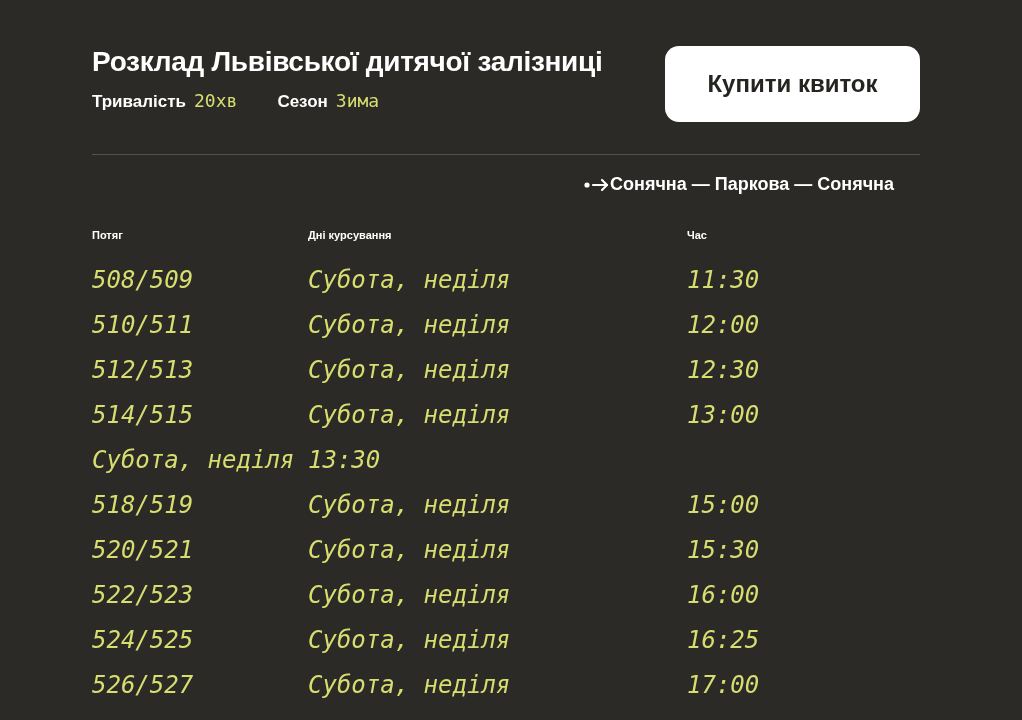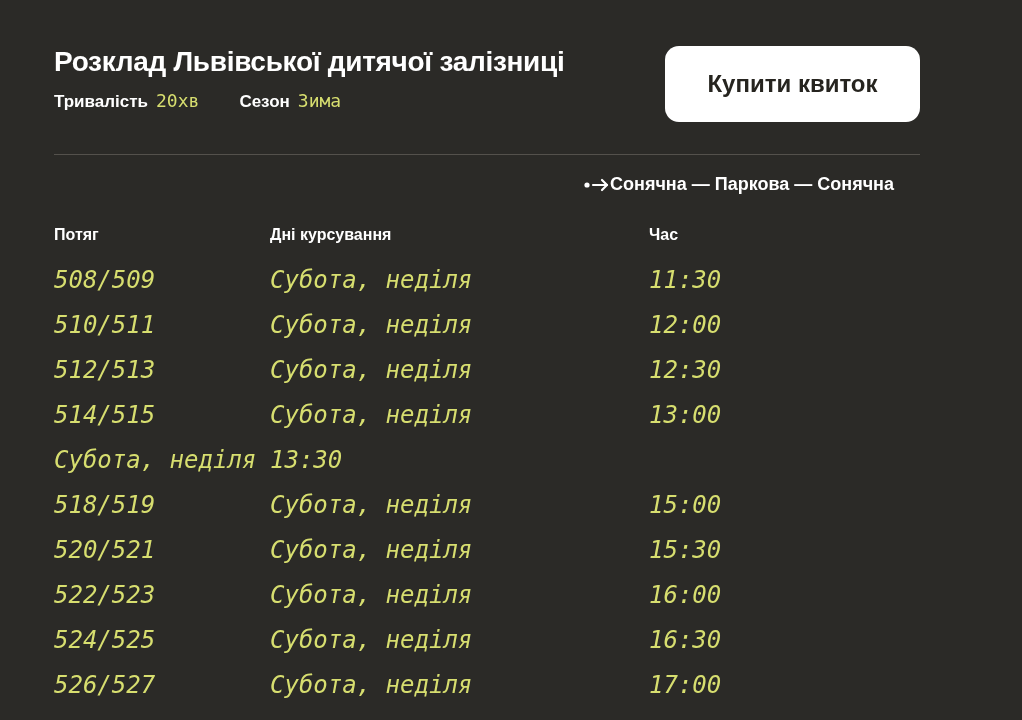--- a/index.html
+++ b/index.html
@@ -13,21 +13,21 @@
   *{box-sizing:border-box;margin:0;padding:0;}
   html,body{width:1022px;height:720px;}
   body{
     background:var(--bg);
     font-family:"Liberation Sans",sans-serif;
     color:var(--text);
     overflow:hidden;
   }
   .page{
     width:1022px;height:720px;
-    padding:44px 102px 0 54px;
+    padding:44px 102px 0 92px;
     border-radius:10px;
   }
   .header-row{
     display:flex;
     justify-content:space-between;
     align-items:flex-start;
   }
   .title{
     font-size:28px;
     font-weight:700;
@@ -90,21 +90,21 @@
   .table{
     margin-top:17px;
   }
   .t-row{
     display:grid;
     grid-template-columns:216px 379px 1fr;
     height:45px;
     align-items:center;
   }
   .t-head{
-    font-size:16px;
+    font-size:11px;
     font-weight:700;
     color:var(--text);
   }
   .t-cell{
     font-family:"DejaVu Sans Mono",monospace;
     font-size:24px;
     color:var(--accent);
     white-space:nowrap;
     font-style:italic;
   }
@@ -184,21 +184,21 @@
         <span class="t-cell">15:30</span>
       </div>
         <div class="t-row" style="">
         <span class="t-cell">522/523</span>
         <span class="t-cell">Субота, неділя</span>
         <span class="t-cell">16:00</span>
       </div>
         <div class="t-row" style="">
         <span class="t-cell">524/525</span>
         <span class="t-cell">Субота, неділя</span>
-        <span class="t-cell">16:30</span>
+        <span class="t-cell">16:25</span>
       </div>
         <div class="t-row" style="">
         <span class="t-cell">526/527</span>
         <span class="t-cell">Субота, неділя</span>
         <span class="t-cell">17:00</span>
       </div>
       </div>
   </div>
 
 </div>

